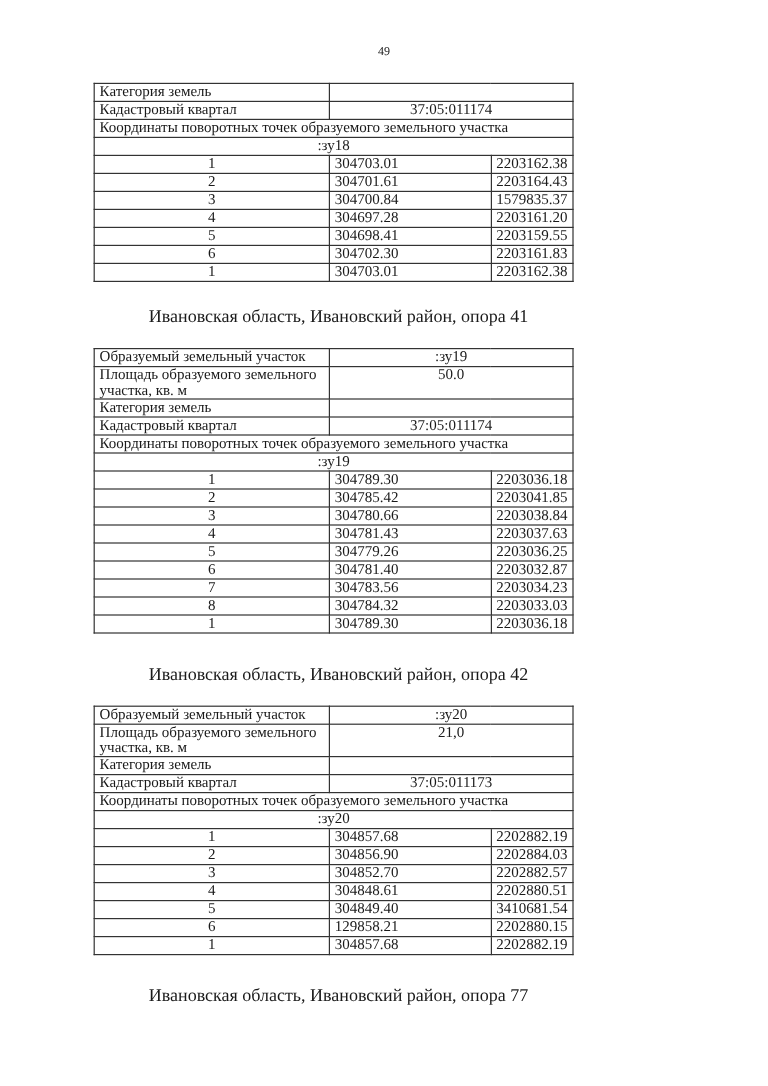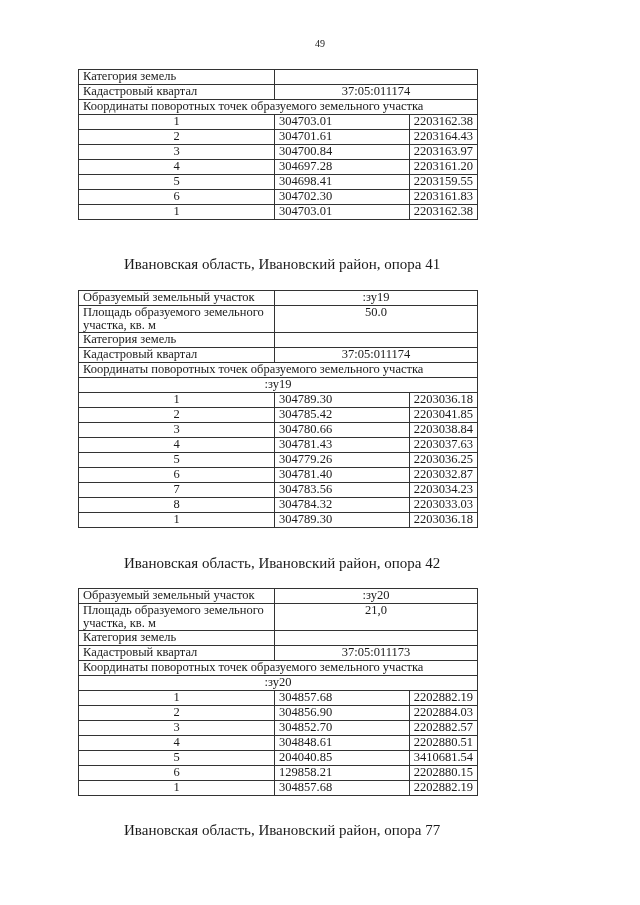--- a/index.html
+++ b/index.html
@@ -29,36 +29,39 @@
     <td class="label">Категория земель</td>
     <td class="val" colspan="2"></td>
   </tr>
   <tr>
     <td class="label">Кадастровый квартал</td>
     <td class="val" colspan="2">37:05:011174</td>
   </tr>
   <tr>
     <td class="wide" colspan="3">Координаты поворотных точек образуемого земельного участка</td>
   </tr>
+  <tr>
+    <td class="plot-id" colspan="3">:зу18</td>
+  </tr>
   </tbody>
     <tbody>
       <tr>
         <td class="c-num">1</td>
         <td class="c-x">304703.01</td>
         <td class="c-y">2203162.38</td>
       </tr>
       <tr>
         <td class="c-num">2</td>
         <td class="c-x">304701.61</td>
         <td class="c-y">2203164.43</td>
       </tr>
       <tr>
         <td class="c-num">3</td>
         <td class="c-x">304700.84</td>
-        <td class="c-y">2203163.97</td>
+        <td class="c-y">1579835.37</td>
       </tr>
       <tr>
         <td class="c-num">4</td>
         <td class="c-x">304697.28</td>
         <td class="c-y">2203161.20</td>
       </tr>
       <tr>
         <td class="c-num">5</td>
         <td class="c-x">304698.41</td>
         <td class="c-y">2203159.55</td>
@@ -195,21 +198,21 @@
         <td class="c-x">304852.70</td>
         <td class="c-y">2202882.57</td>
       </tr>
       <tr>
         <td class="c-num">4</td>
         <td class="c-x">304848.61</td>
         <td class="c-y">2202880.51</td>
       </tr>
       <tr>
         <td class="c-num">5</td>
-        <td class="c-x">204040.85</td>
+        <td class="c-x">304849.40</td>
         <td class="c-y">3410681.54</td>
       </tr>
       <tr>
         <td class="c-num">6</td>
         <td class="c-x">129858.21</td>
         <td class="c-y">2202880.15</td>
       </tr>
       <tr>
         <td class="c-num">1</td>
         <td class="c-x">304857.68</td>

